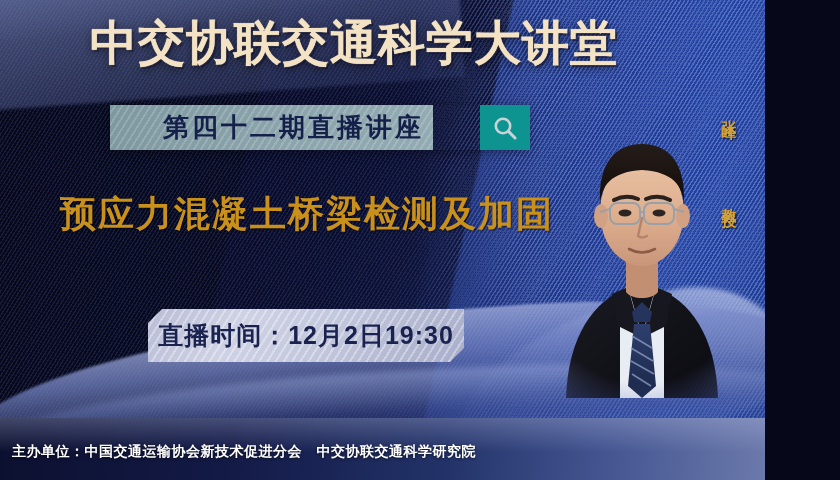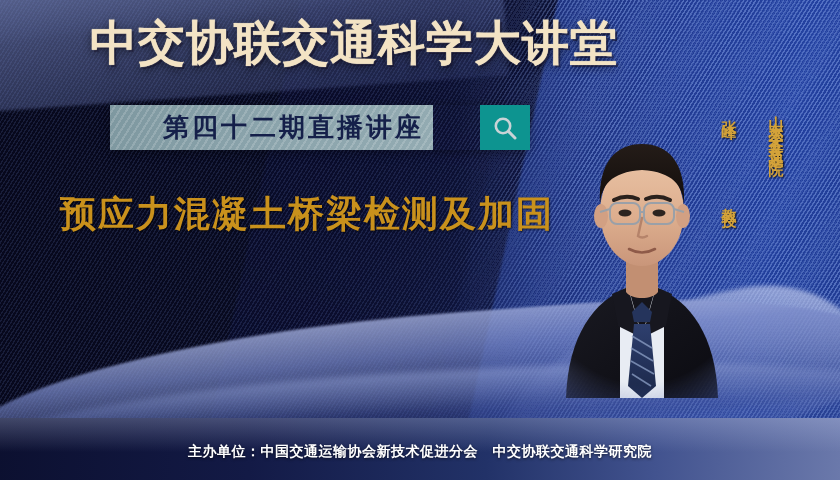--- a/index.html
+++ b/index.html
@@ -1,17 +1,17 @@
 <!DOCTYPE html>
 <html lang="zh"><head>
 <meta charset="utf-8">
 <style>
   html,body{margin:0;padding:0;background:#07071a;}
   #poster{
-    position:relative;width:840px;height:480px;overflow:hidden;
+    position:relative;width:765px;height:480px;overflow:hidden;
     font-family:"Liberation Sans","DejaVu Sans",sans-serif;
     background:#14532d;
   }
 
   
   .bg-base{
     position:absolute;inset:0;
     background:
       linear-gradient(100deg,
         #0a0a23 0%, #0b0c26 22%, #0d1135 38%,
@@ -200,25 +200,26 @@
     color:#d4a33a;
     text-shadow:1px 1px 2px rgba(0,0,0,.75);
     white-space:nowrap;
   }
   .vtext-name{left:719px;top:108px;}
   .vtext-title{left:719px;top:196px;}
   .vtext-affil{left:766px;top:104px;letter-spacing:5px;}
 
   .footer{
     position:absolute;left:0;bottom:19px;width:100%;
-    text-align:center;
+    text-align:left;
     font-size:14px;font-weight:700;letter-spacing:.5px;
     color:#ffffff;
     text-shadow:0 1px 3px rgba(0,0,0,.65);
     white-space:nowrap;
+    padding-left:12px;
   }
 </style>
 </head>
 <body>
 
 <div id="poster">
 
   <div class="bg-base"></div>
   <div class="wedge-a"></div>
   <div class="bg-dark-left"></div>
@@ -315,17 +316,20 @@
       <div class="sub-banner-icon">
         <svg width="26" height="26" viewBox="0 0 26 26" xmlns="http://www.w3.org/2000/svg">
           <circle cx="11" cy="11" r="7.2" fill="none" stroke="#c9d3d6" stroke-width="2.6"></circle>
           <line x1="16.4" y1="16.4" x2="23" y2="23" stroke="#c9d3d6" stroke-width="3" stroke-linecap="round"></line>
         </svg>
       </div>
     </div>
 
     <div class="topic">预应力混凝土桥梁检测及加固</div>
 
+    <div class="time-pill">
+      <span class="time-pill-text">直播时间：12月2日19:30</span>
+    </div>
 
     <div class="footer">主办单位：中国交通运输协会新技术促进分会　中交协联交通科学研究院</div>
 
   </div>
 </div>
 
 </body></html>

